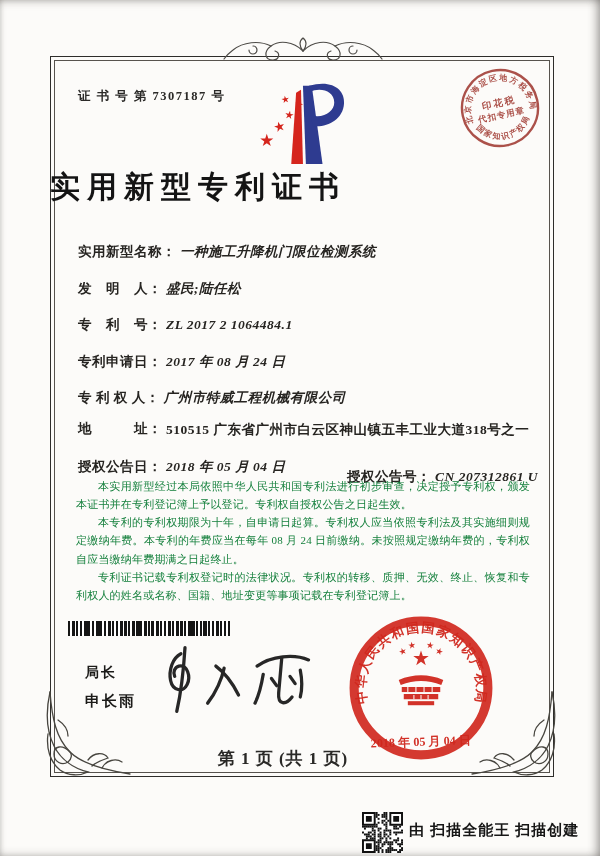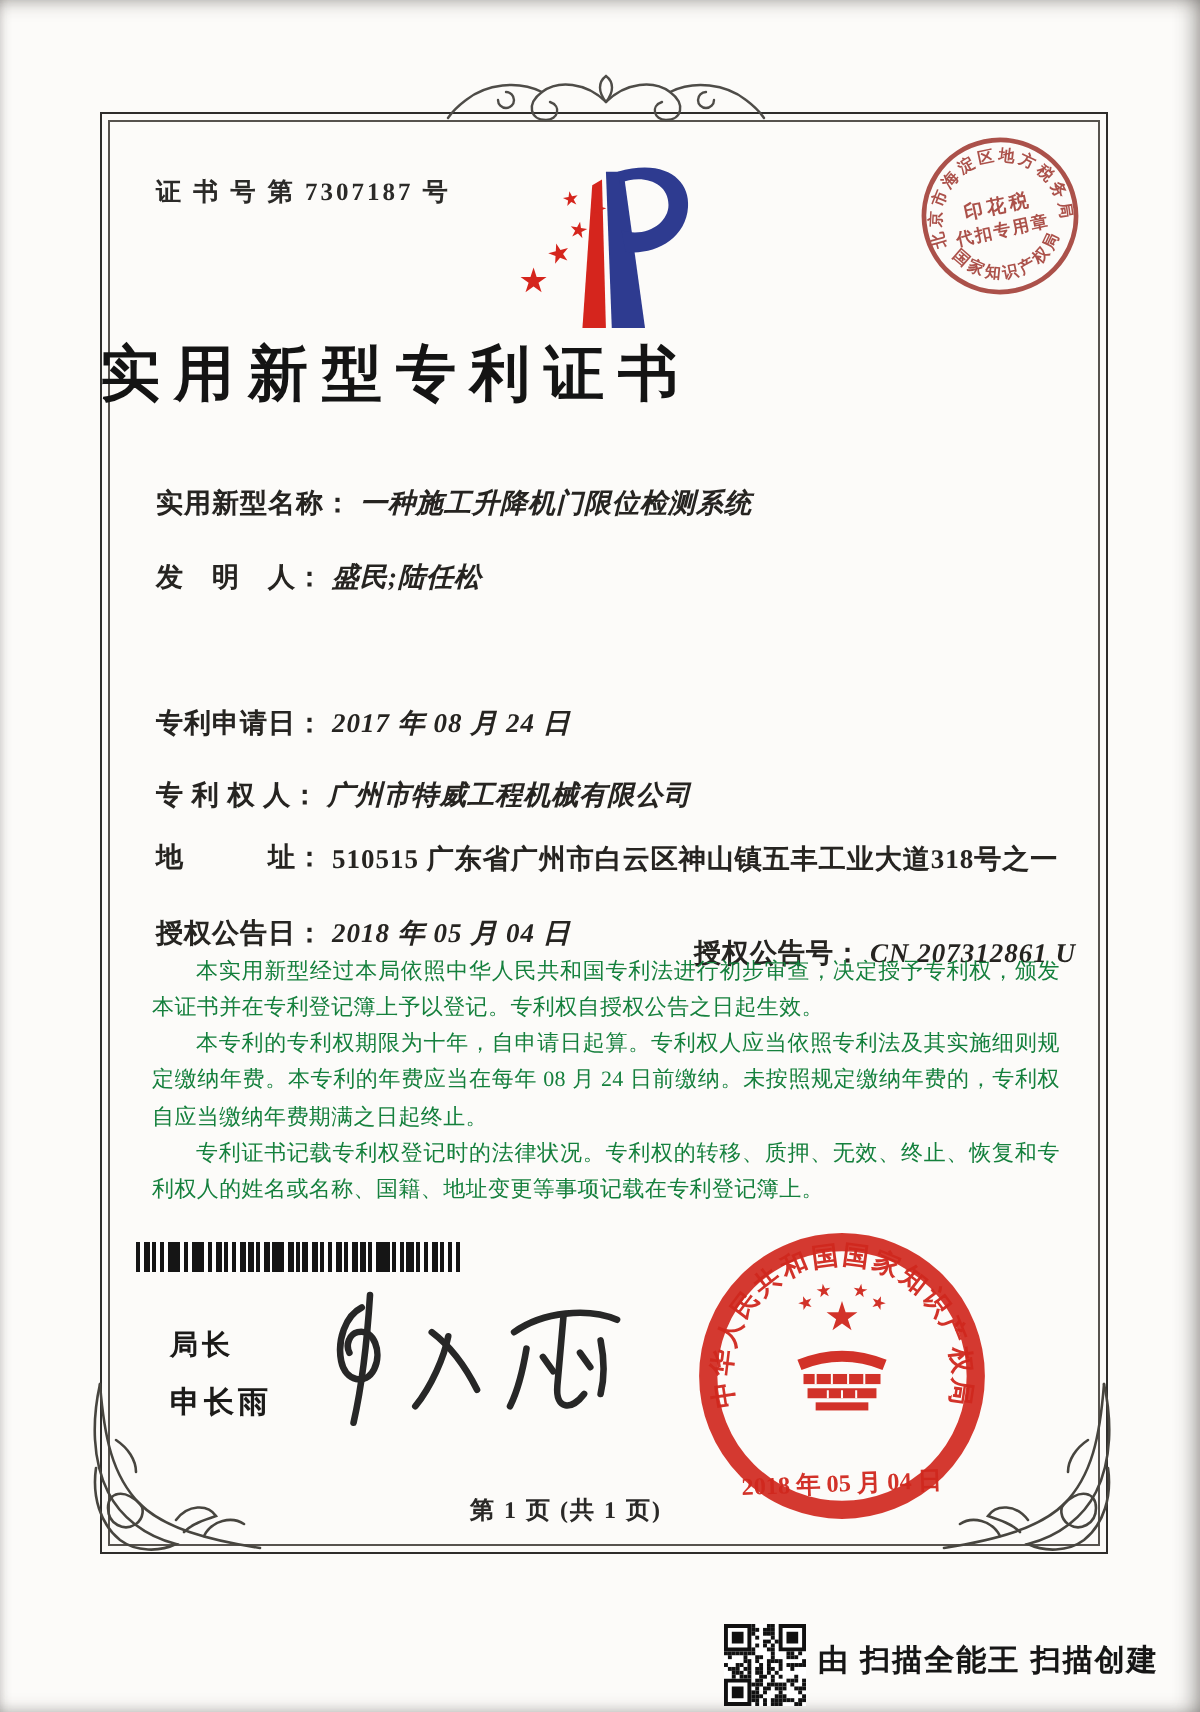--- a/index.html
+++ b/index.html
@@ -28,21 +28,21 @@
   .barcode{position:absolute;left:68px;top:621px;width:162px;height:15px;background-color:#fff;
     background-image:
       repeating-linear-gradient(90deg,#151515 0 2px,transparent 2px 4px),
       repeating-linear-gradient(90deg,#151515 0 1px,transparent 1px 6px),
       repeating-linear-gradient(90deg,transparent 0 5px,#151515 5px 7px,transparent 7px 13px);}
   .officer-title{position:absolute;left:85px;top:664px;font-size:14px;font-weight:700;color:#1c1b19;letter-spacing:2px;}
   .officer-name{position:absolute;left:85px;top:692px;font-size:15px;font-weight:700;color:#1c1b19;letter-spacing:2px;}
   .signature{position:absolute;left:150px;top:643px;width:175px;height:75px;}
   .seal{position:absolute;left:345px;top:612px;width:152px;height:152px;}
   .page-num{position:absolute;left:50px;top:747px;width:502px;text-align:center;transform:translateX(-18px);
-            font-size:12px;font-weight:600;letter-spacing:1px;color:#2a2927;}
+            font-size:17px;font-weight:600;letter-spacing:1px;color:#2a2927;}
   .tax-stamp{position:absolute;left:452px;top:60px;width:96px;height:96px;}
   .qr{position:absolute;left:362px;top:812px;width:41px;height:41px;}
   .credit{position:absolute;left:409px;top:821px;font-size:15px;font-weight:700;letter-spacing:1px;
           color:#161616;font-family:"Liberation Sans","DejaVu Sans",sans-serif;}
   svg text{font-family:"Liberation Serif","DejaVu Serif",serif;}
 </style>
 </head>
 <body>
 
 <div class="scan">
@@ -103,20 +103,23 @@
     </g>
   </svg>
 
   <div class="title">实用新型专利证书</div>
 
   <div class="frow" style="top:243px;">
     <span class="lab">实用新型名称：</span><span class="val">一种施工升降机门限位检测系统</span>
   </div>
   <div class="frow" style="top:280px;">
     <span class="lab">发　明　人：</span><span class="val">盛民;陆任松</span>
+  </div>
+  <div class="frow" style="top:316px;">
+    <span class="lab">专　利　号：</span><span class="val">ZL 2017 2 1064484.1</span>
   </div>
   <div class="frow" style="top:353px;">
     <span class="lab">专利申请日：</span><span class="val">2017 年 08 月 24 日</span>
   </div>
   <div class="frow" style="top:389px;">
     <span class="lab">专 利 权 人：</span><span class="val">广州市特威工程机械有限公司</span>
   </div>
   <div class="frow" style="top:420px;">
     <span class="lab">地　　　址：</span><span class="val-wrap">510515 广东省广州市白云区神山镇五丰工业大道318号之一</span>
   </div>

